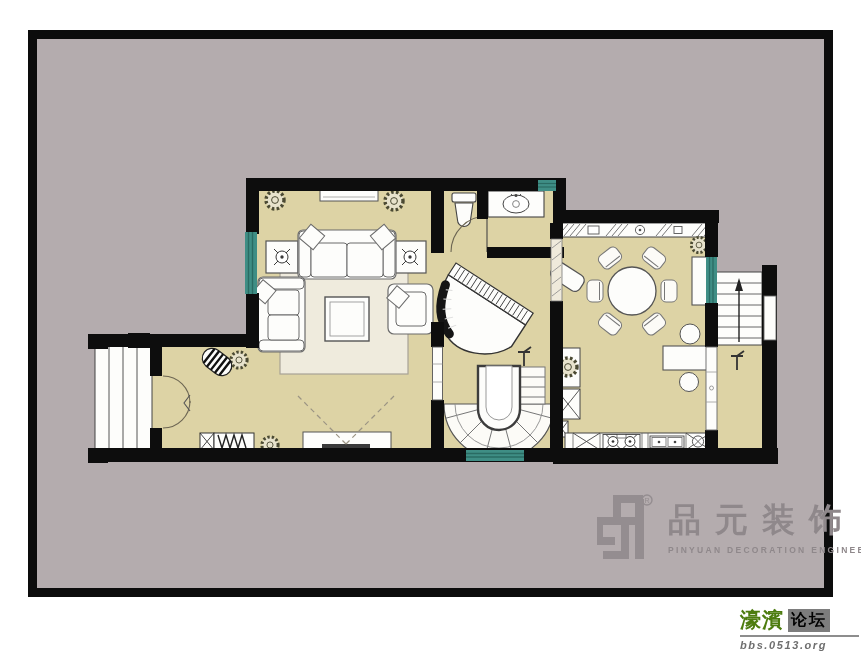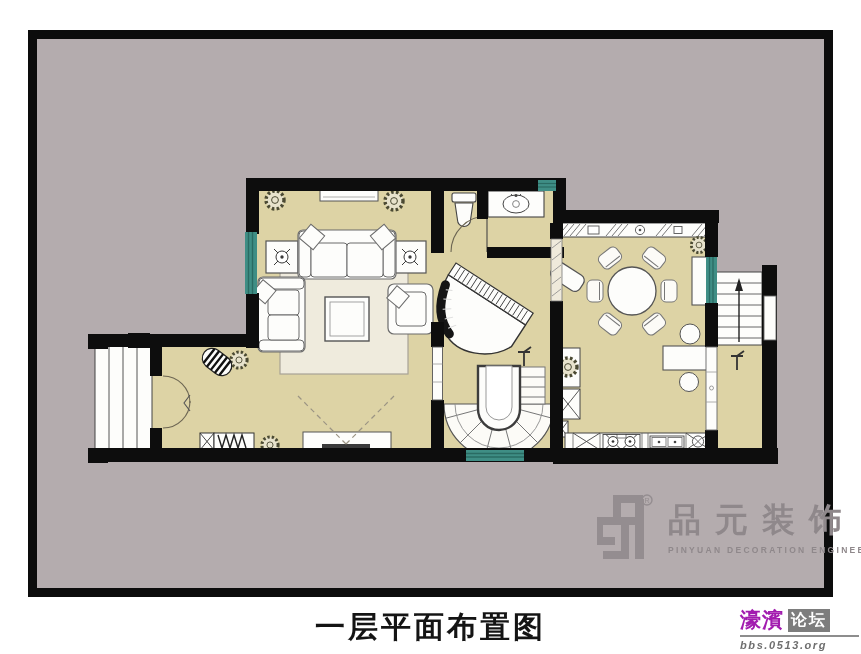--- a/index.html
+++ b/index.html
@@ -16,24 +16,24 @@
   .logo .en{font-size:8.5px;font-weight:700;letter-spacing:2.3px;color:#8f888b;
             margin-top:5px;white-space:nowrap;}
   
   .caption{position:absolute;left:0;right:0;top:607px;text-align:center;
            font-family:"DejaVu Sans","Liberation Sans",sans-serif;
            font-size:30px;font-weight:700;letter-spacing:3px;color:#141414;}
   
   .wm{position:absolute;left:740px;top:606px;width:119px;color:#757575;}
   .wm .row1{display:flex;align-items:center;border-bottom:2px solid #8d8d8d;padding-bottom:1px;}
   .wm .site{font-family:Liberation Sans, sans-serif;
-            font-size:21px;font-weight:700;letter-spacing:1px;color:#a21caf;
+            font-size:21px;font-weight:700;letter-spacing:1px;color:#4d7c0f;
             text-shadow:0 0 1px #fff;}
   .wm .forum{font-family:"DejaVu Sans","Liberation Sans",sans-serif;
-             font-size:16px;font-weight:700;color:#ffffff;background:#7d7d7d;
+             font-size:16px;font-weight:700;color:#000000;background:#7d7d7d;
              padding:1px 3px;margin-left:4px;letter-spacing:2px;}
   .wm .url{font-size:11px;font-weight:700;font-style:italic;letter-spacing:1.6px;
            color:#6e6e6e;margin-top:2px;}
 </style>
 </head>
 <body>
 
 <div class="canvas">
 
   <svg class="plan-svg" width="861" height="654" viewBox="0 0 861 654">
@@ -350,21 +350,20 @@
       <path d="M6,64 h22 v-34 h-26 v20 h16" fill="none" stroke="#948d90" stroke-width="8"></path>
       <circle cx="50" cy="9" r="5" fill="none" stroke="#948d90" stroke-width="1.4"></circle>
       <text x="50" y="12" font-size="7" fill="#948d90" text-anchor="middle" font-family="Liberation Sans, sans-serif" aria-label="®">R</text>
     </svg>
     <div class="texts">
       <div class="cn">品元装饰</div>
       <div class="en">PINYUAN DECORATION ENGINEERING</div>
     </div>
   </div>
 
-  <div class="caption">一层平面布置图</div>
 
   <div class="wm">
     <div class="row1">
       <span class="site">濠濱</span>
       <span class="forum">论坛</span>
     </div>
     <div class="url">bbs.0513.org</div>
   </div>
 
 </div>

